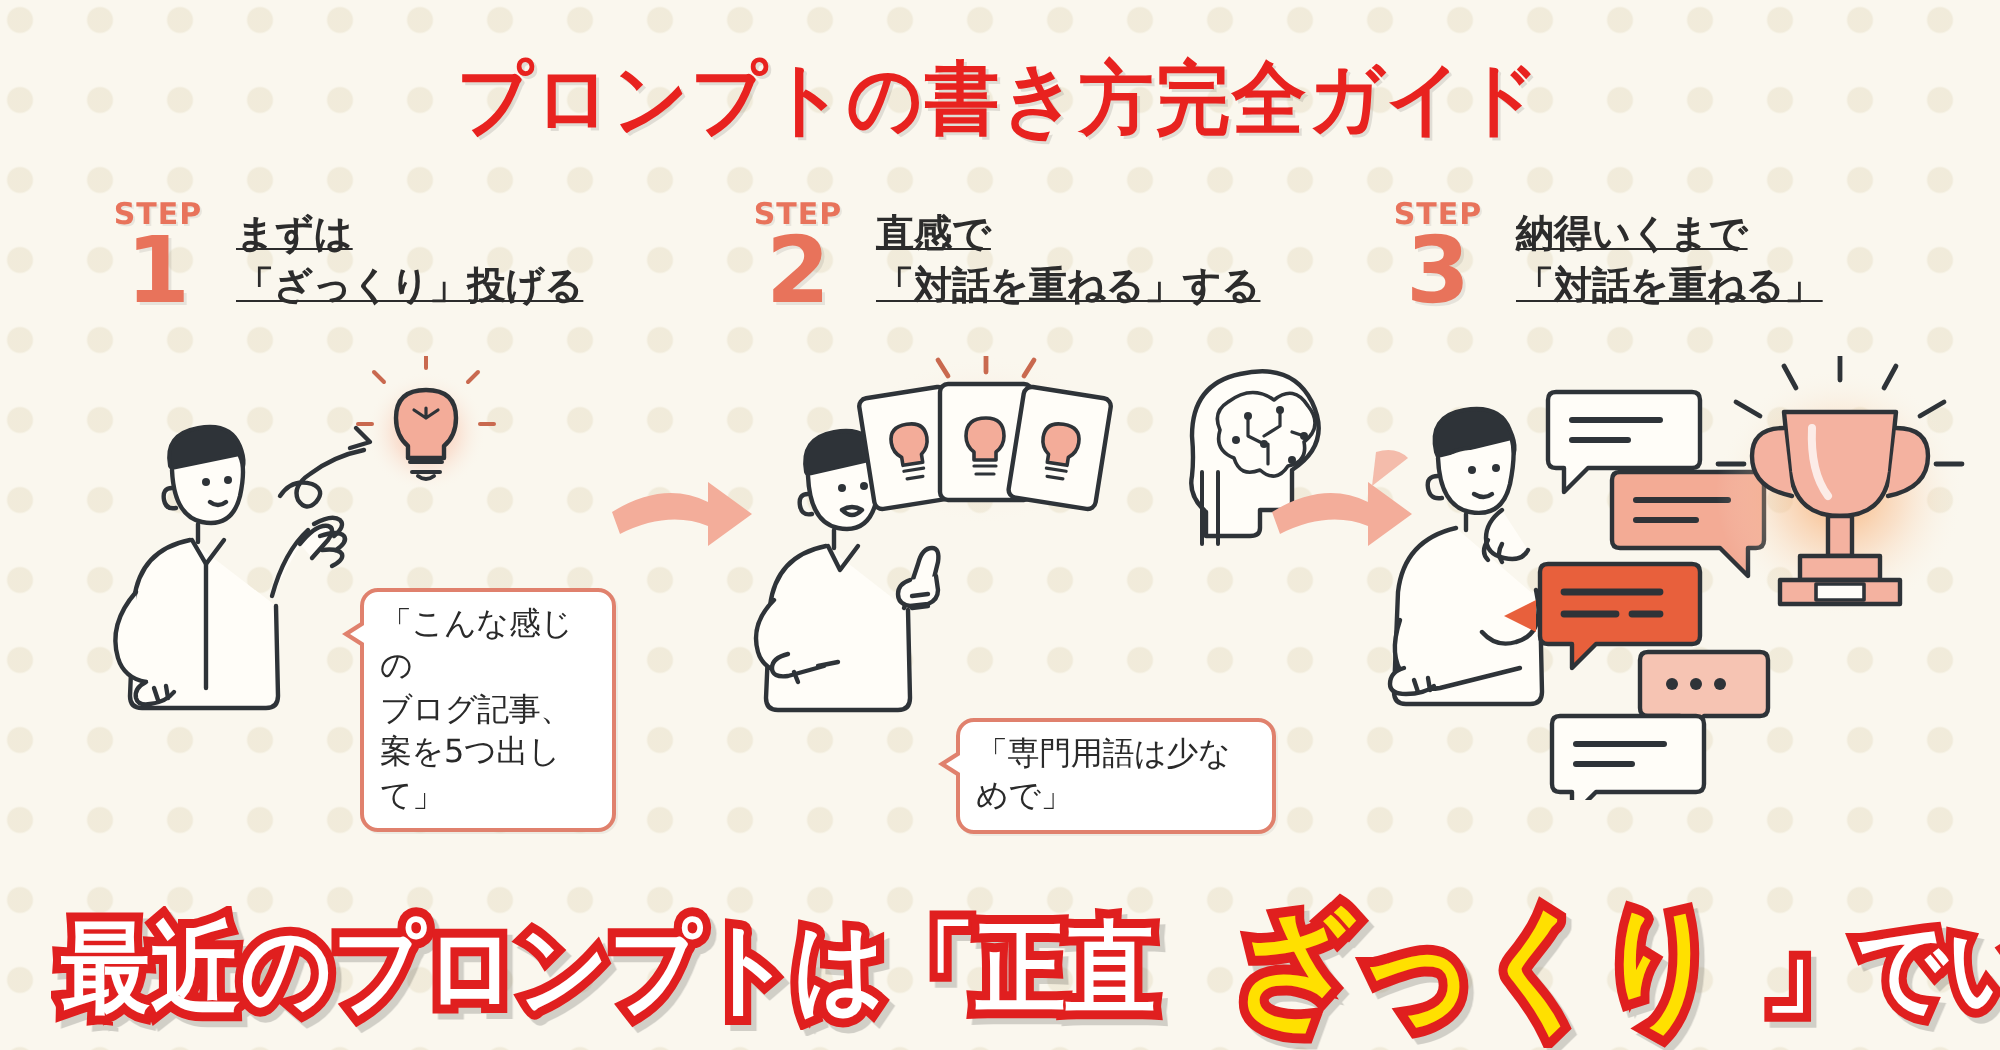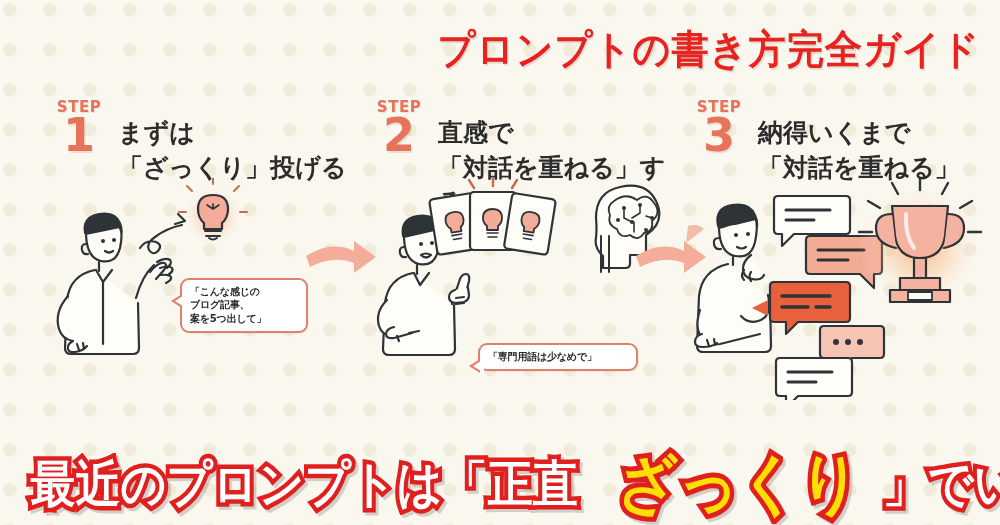--- a/index.html
+++ b/index.html
@@ -10,21 +10,21 @@
   }
   #stage{
     position:relative;width:1000px;height:525px;
     background-color:#FAF7EE;
     background-image:radial-gradient(circle at 10px 10px, rgba(233,226,203,.55) 6px, rgba(233,226,203,0) 7px);
     background-size:40px 40px;
     overflow:hidden;
   }
 
   
-  .title-wrap{position:absolute;top:22px;left:0;width:1000px;text-align:right;}
+  .title-wrap{position:absolute;top:22px;left:0;width:1000px;text-align:center;}
   .title{
     display:inline-block;
     font-size:40px;font-weight:700;letter-spacing:1px;
     color:#E8221F;
     transform:scaleX(.93);
     text-shadow:1.5px 1.5px 0 rgba(0,0,0,.10);
     font-family:"DejaVu Sans","Liberation Sans",sans-serif;
   }
 
   
@@ -32,32 +32,32 @@
   .col1{left:40px;width:310px;}
   .col2{left:360px;width:310px;}
   .col3{left:680px;width:310px;}
 
   .step-head{position:relative;height:78px;}
   .step-badge{position:absolute;left:8px;top:0;width:62px;text-align:center;}
   .step-word{font-size:15px;font-weight:700;color:#E8735B;letter-spacing:.5px;line-height:15px;
              text-shadow:1px 1px 0 rgba(0,0,0,.07);}
   .step-num{font-size:46px;font-weight:700;color:#E8735B;line-height:44px;margin-top:-2px;
             text-shadow:1.5px 1.5px 0 rgba(0,0,0,.08);}
-  .step-title{position:absolute;left:78px;top:16px;width:230px;
-    font-size:25px;font-weight:700;color:#2C2C2C;line-height:1.38;letter-spacing:0px;}
+  .step-title{position:absolute;left:78px;top:4px;width:230px;
+    font-size:19px;font-weight:700;color:#2C2C2C;line-height:1.38;letter-spacing:0px;text-decoration:underline;}
 
   
   .illus{position:absolute;top:178px;left:0;width:1000px;height:222px;}
   .illus svg{position:absolute;top:0;left:0;}
 
   
   .bub{
     position:absolute;background:#FFFFFF;border:2.2px solid #E0816D;border-radius:9px;
-    padding:5px 8px 6px 8px;font-size:10px;font-weight:700;color:#2A2A2A;line-height:1.34;
-    letter-spacing:-.2px;box-shadow:1px 1px 0 rgba(0,0,0,.05);white-space:pre-line;
+    padding:5px 8px 6px 8px;font-size:16px;font-weight:400;color:#2A2A2A;line-height:1.34;
+    letter-spacing:-.2px;box-shadow:1px 1px 0 rgba(0,0,0,.05);white-space:pre-line;margin-top:16px;
   }
   .bub::before{
     content:"";position:absolute;left:-11px;top:14px;
     border-top:7px solid transparent;border-bottom:7px solid transparent;
     border-right:11px solid #E0816D;
   }
   .bub::after{
     content:"";position:absolute;left:-7.5px;top:14px;
     border-top:7px solid transparent;border-bottom:7px solid transparent;
     border-right:11px solid #FFFFFF;

